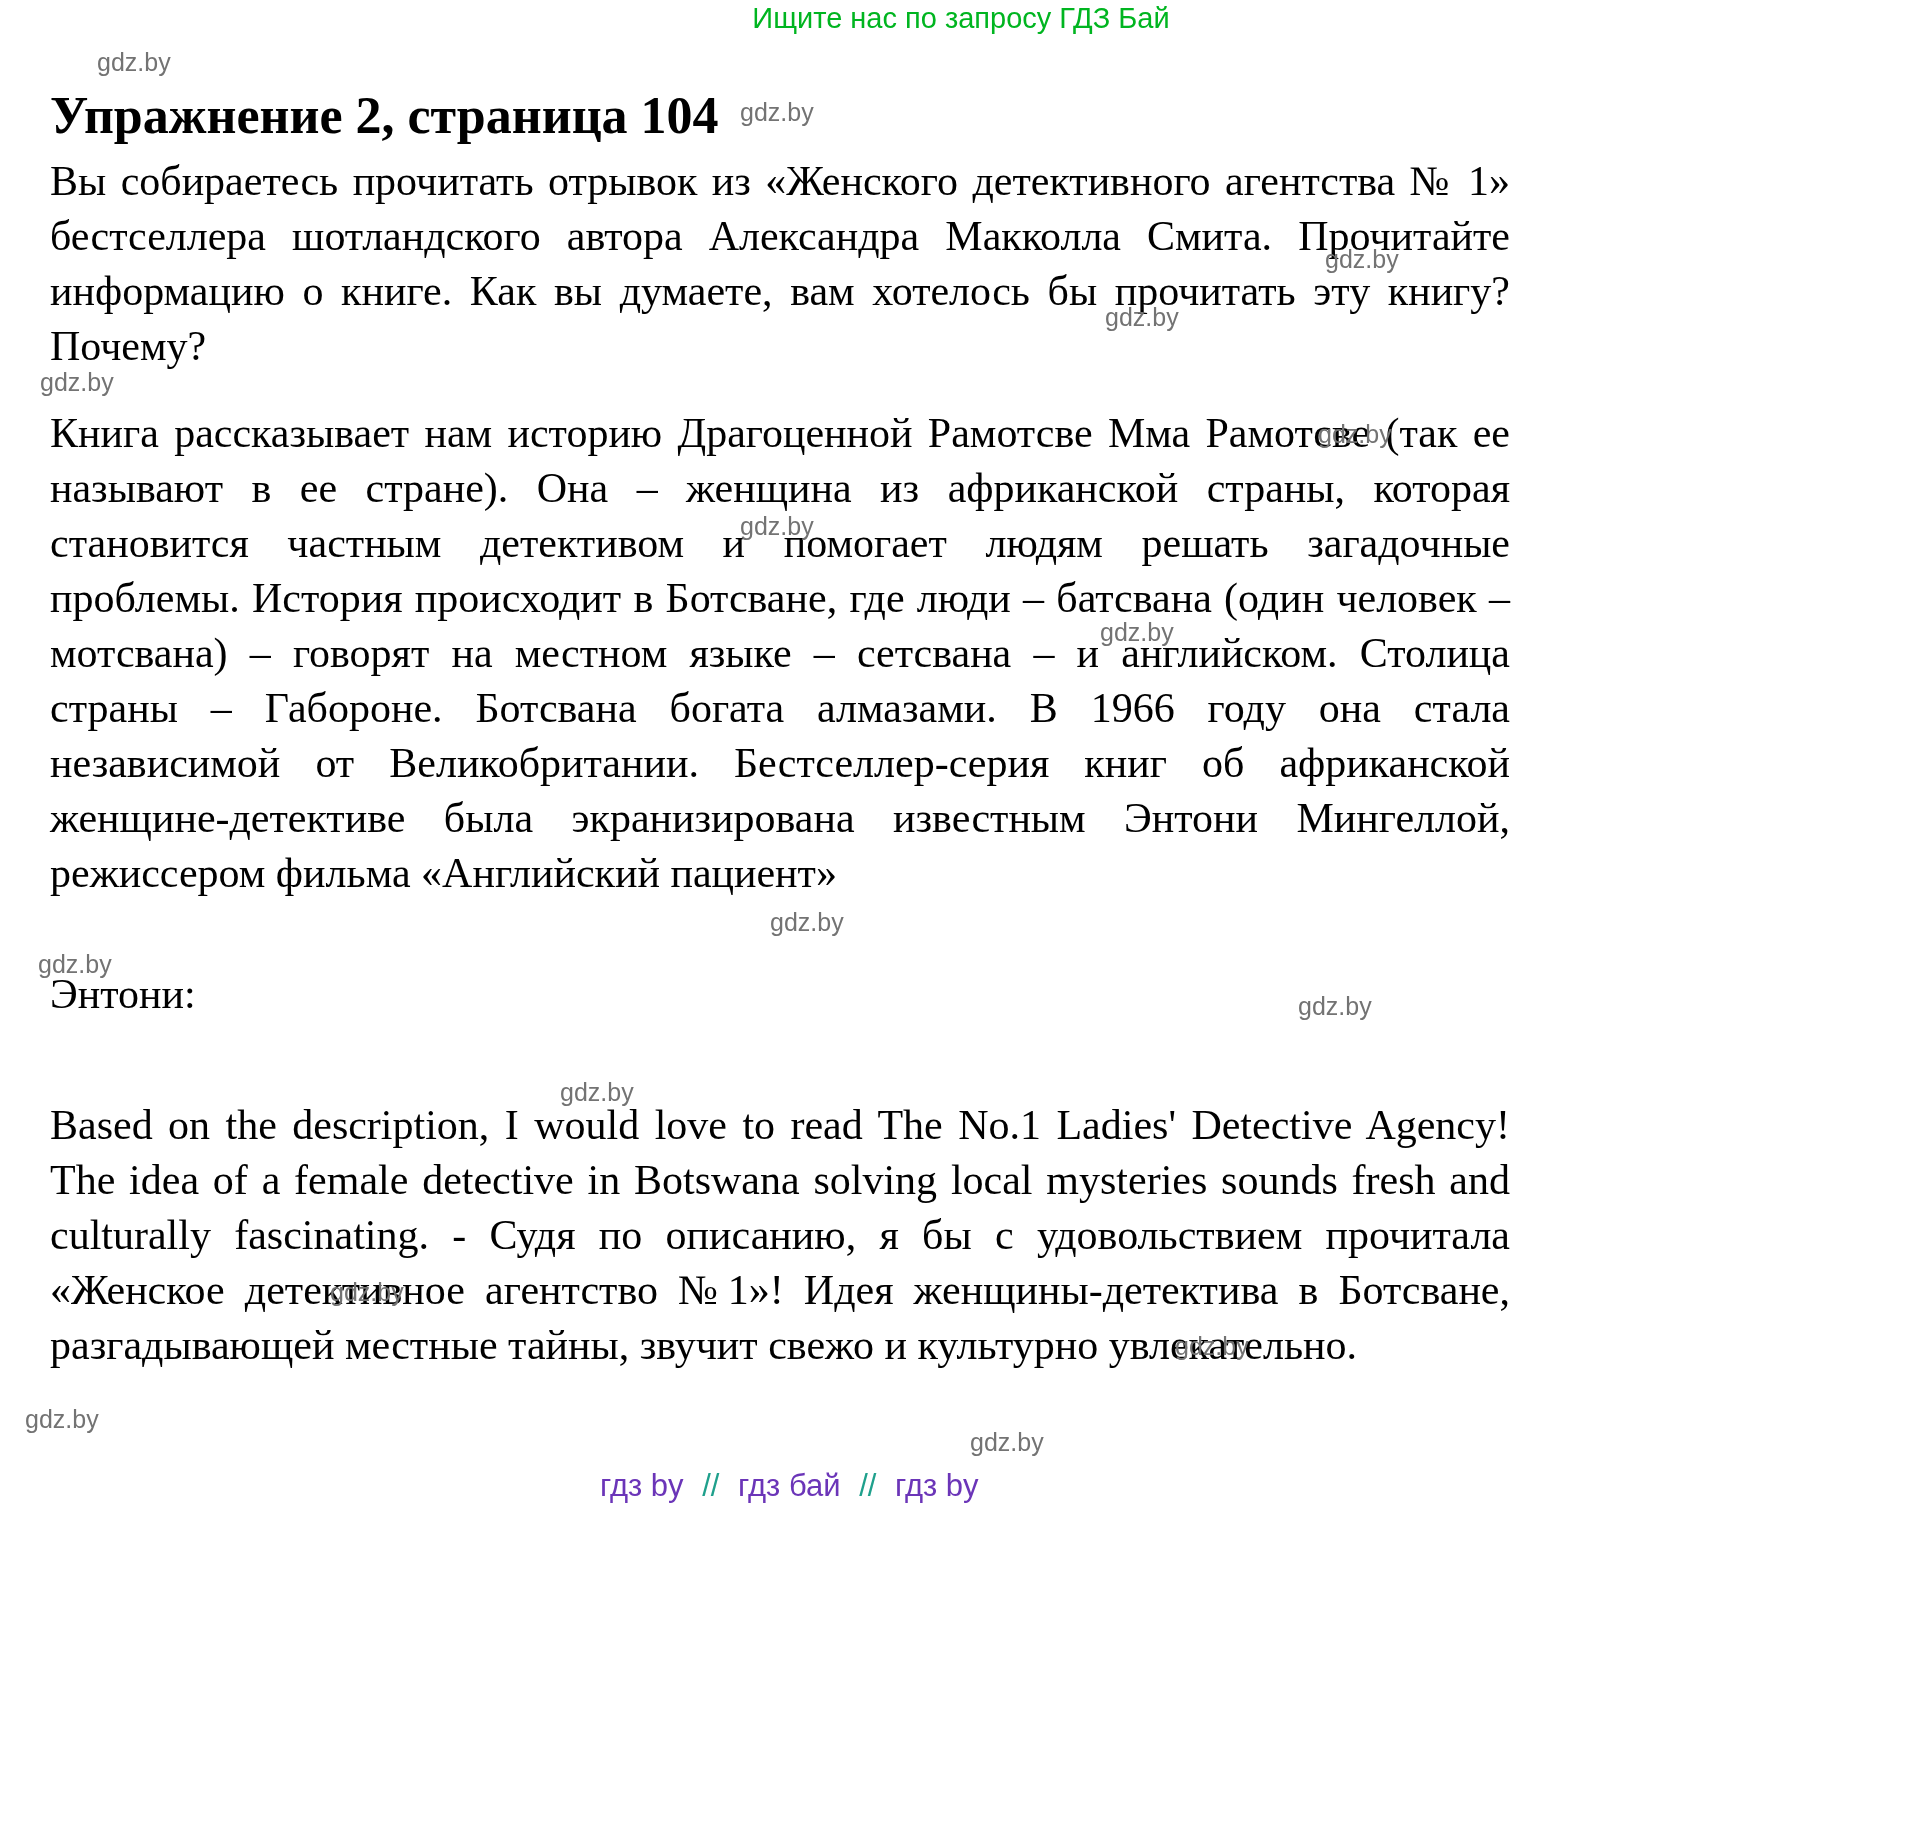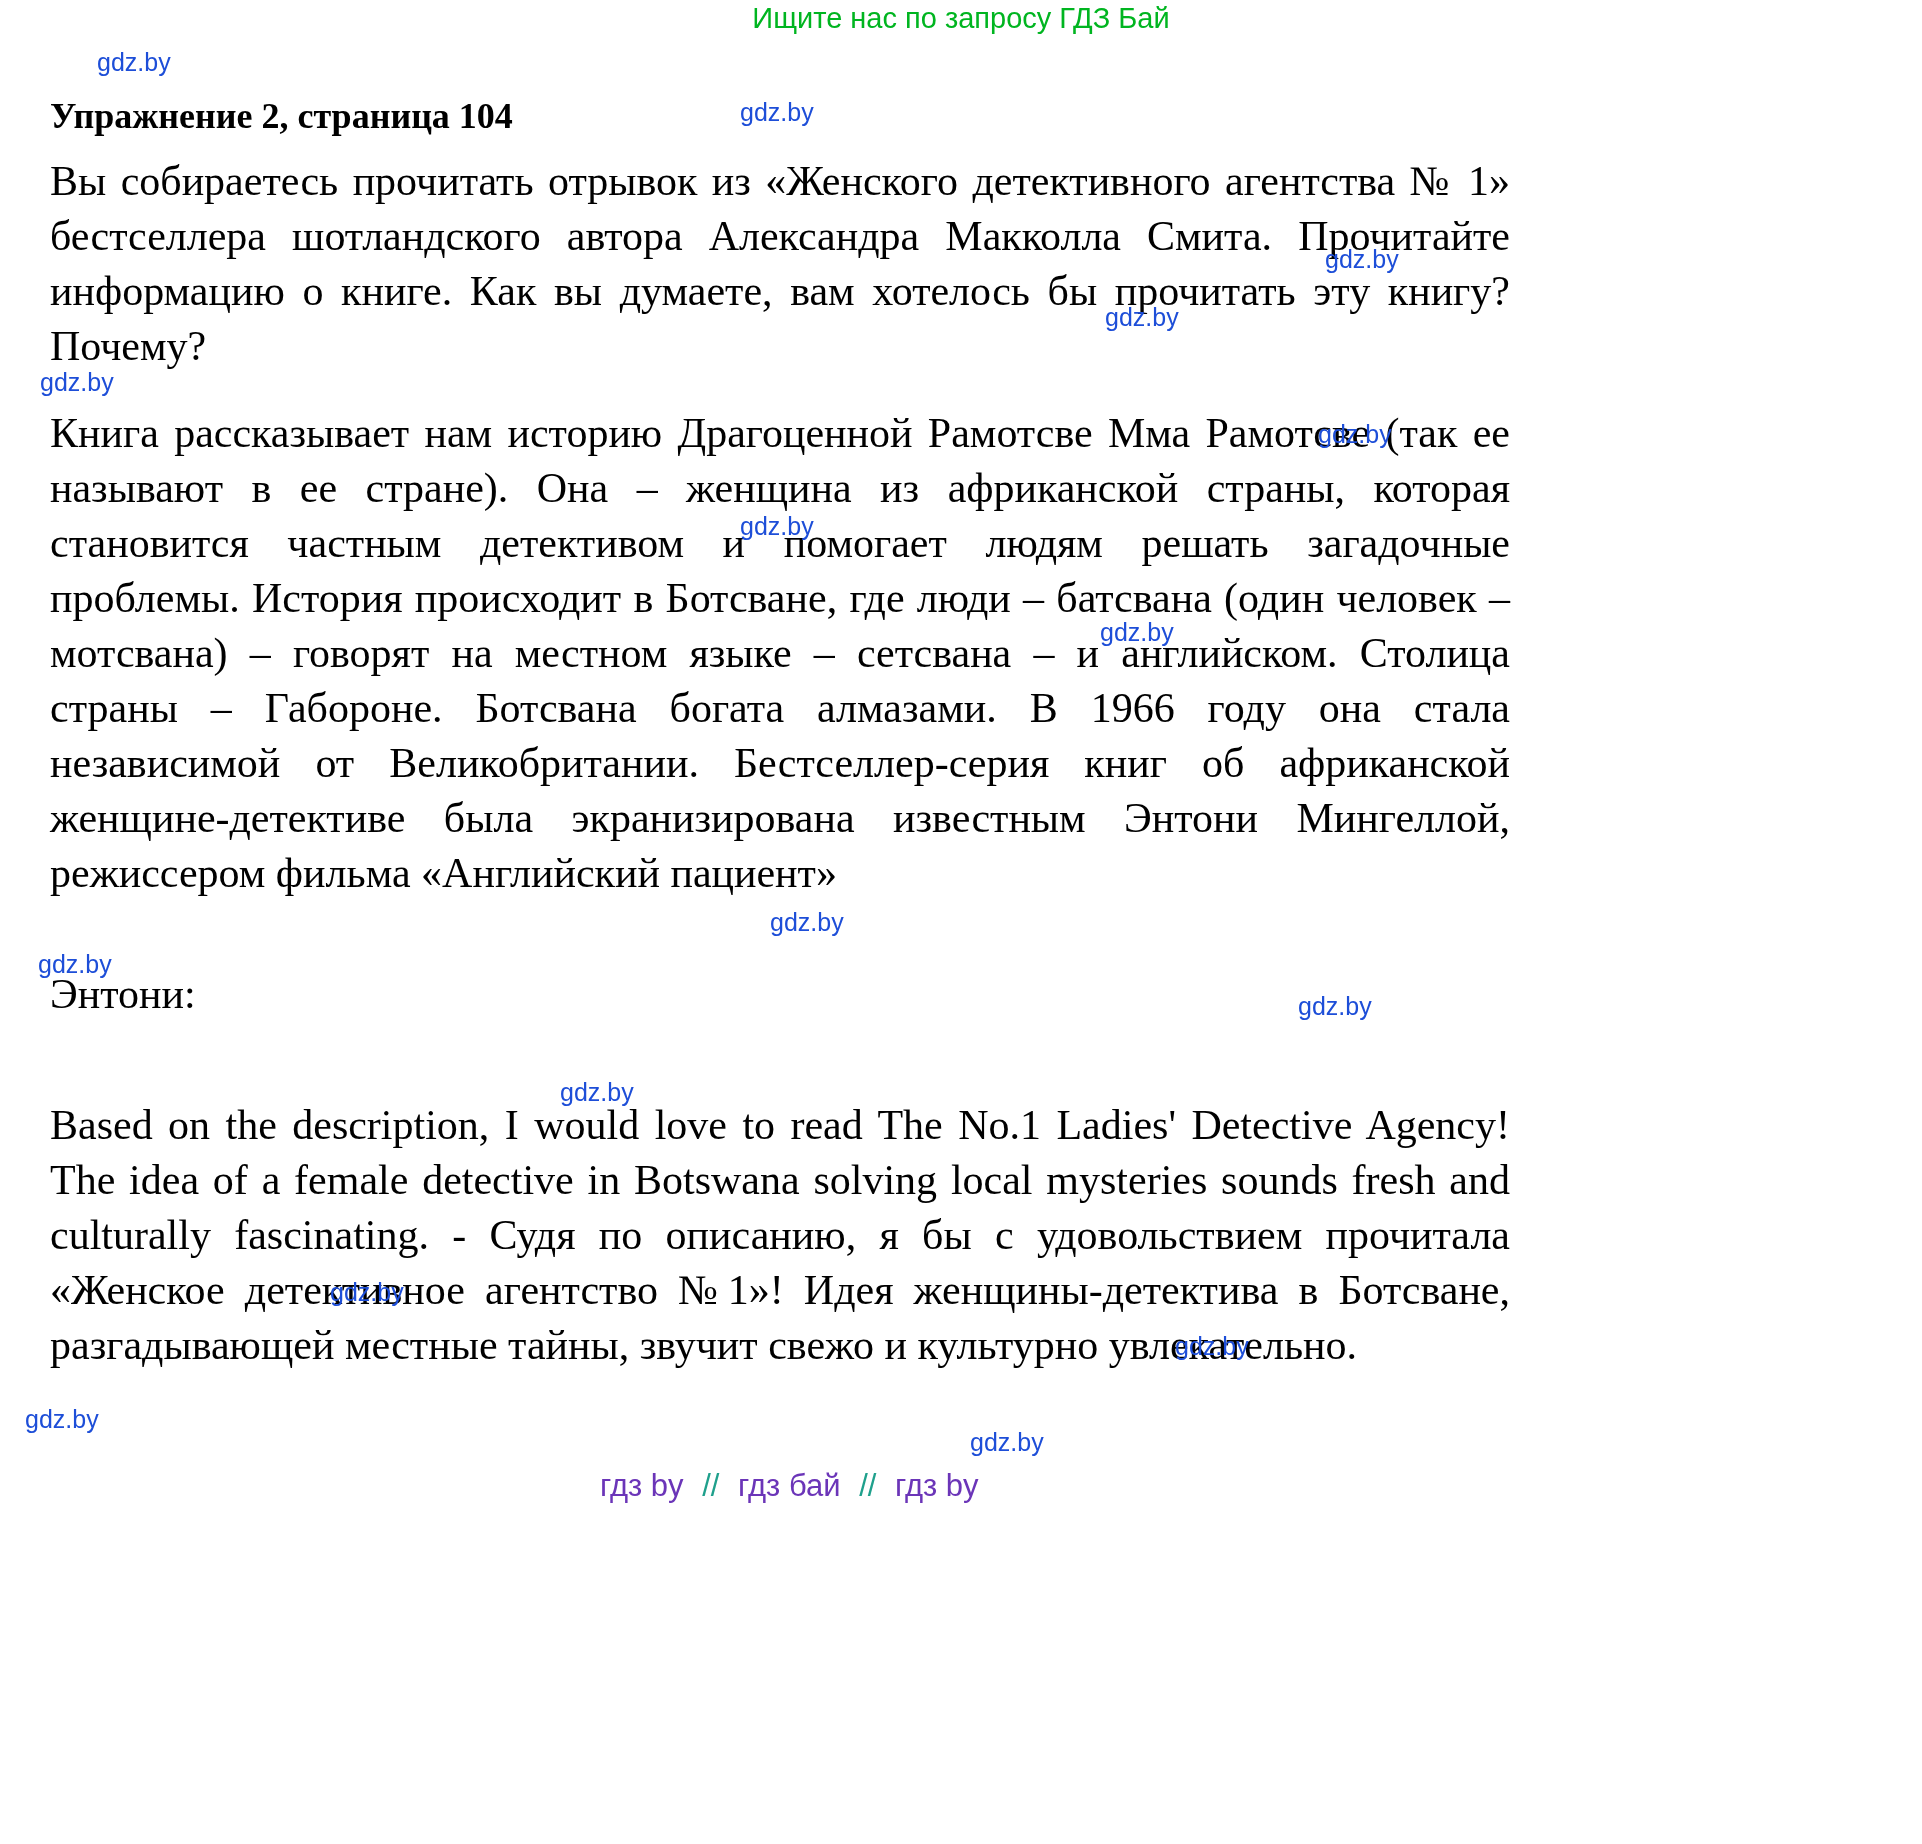--- a/index.html
+++ b/index.html
@@ -27,21 +27,21 @@
     color: #00b520;
   }
   .content {
     position: absolute;
     left: 50px;
     top: 0;
     width: 1460px;
   }
   .heading {
     margin: 90px 0 0 0;
-    font-size: 36px;
+    font-size: 52px;
     font-weight: bold;
     line-height: 52px;
   }
   .para {
     margin: 0;
     font-size: 42px;
     line-height: 55px;
     text-align: justify;
     text-justify: inter-word;
   }
@@ -50,21 +50,21 @@
   .answer-label {
     margin: 66px 0 0 0;
     font-size: 42px;
     line-height: 55px;
   }
   .para-answer { margin-top: 76px; }
   .wm {
     position: absolute;
     font-family: "Liberation Sans", sans-serif;
     font-size: 25px;
-    color: #1d4ed8;
+    color: #737373;
     white-space: nowrap;
   }
   .footer {
     position: absolute;
     left: 600px;
     top: 1468px;
     font-family: "Liberation Sans", sans-serif;
     font-size: 31px;
     white-space: nowrap;
     text-align: center;

